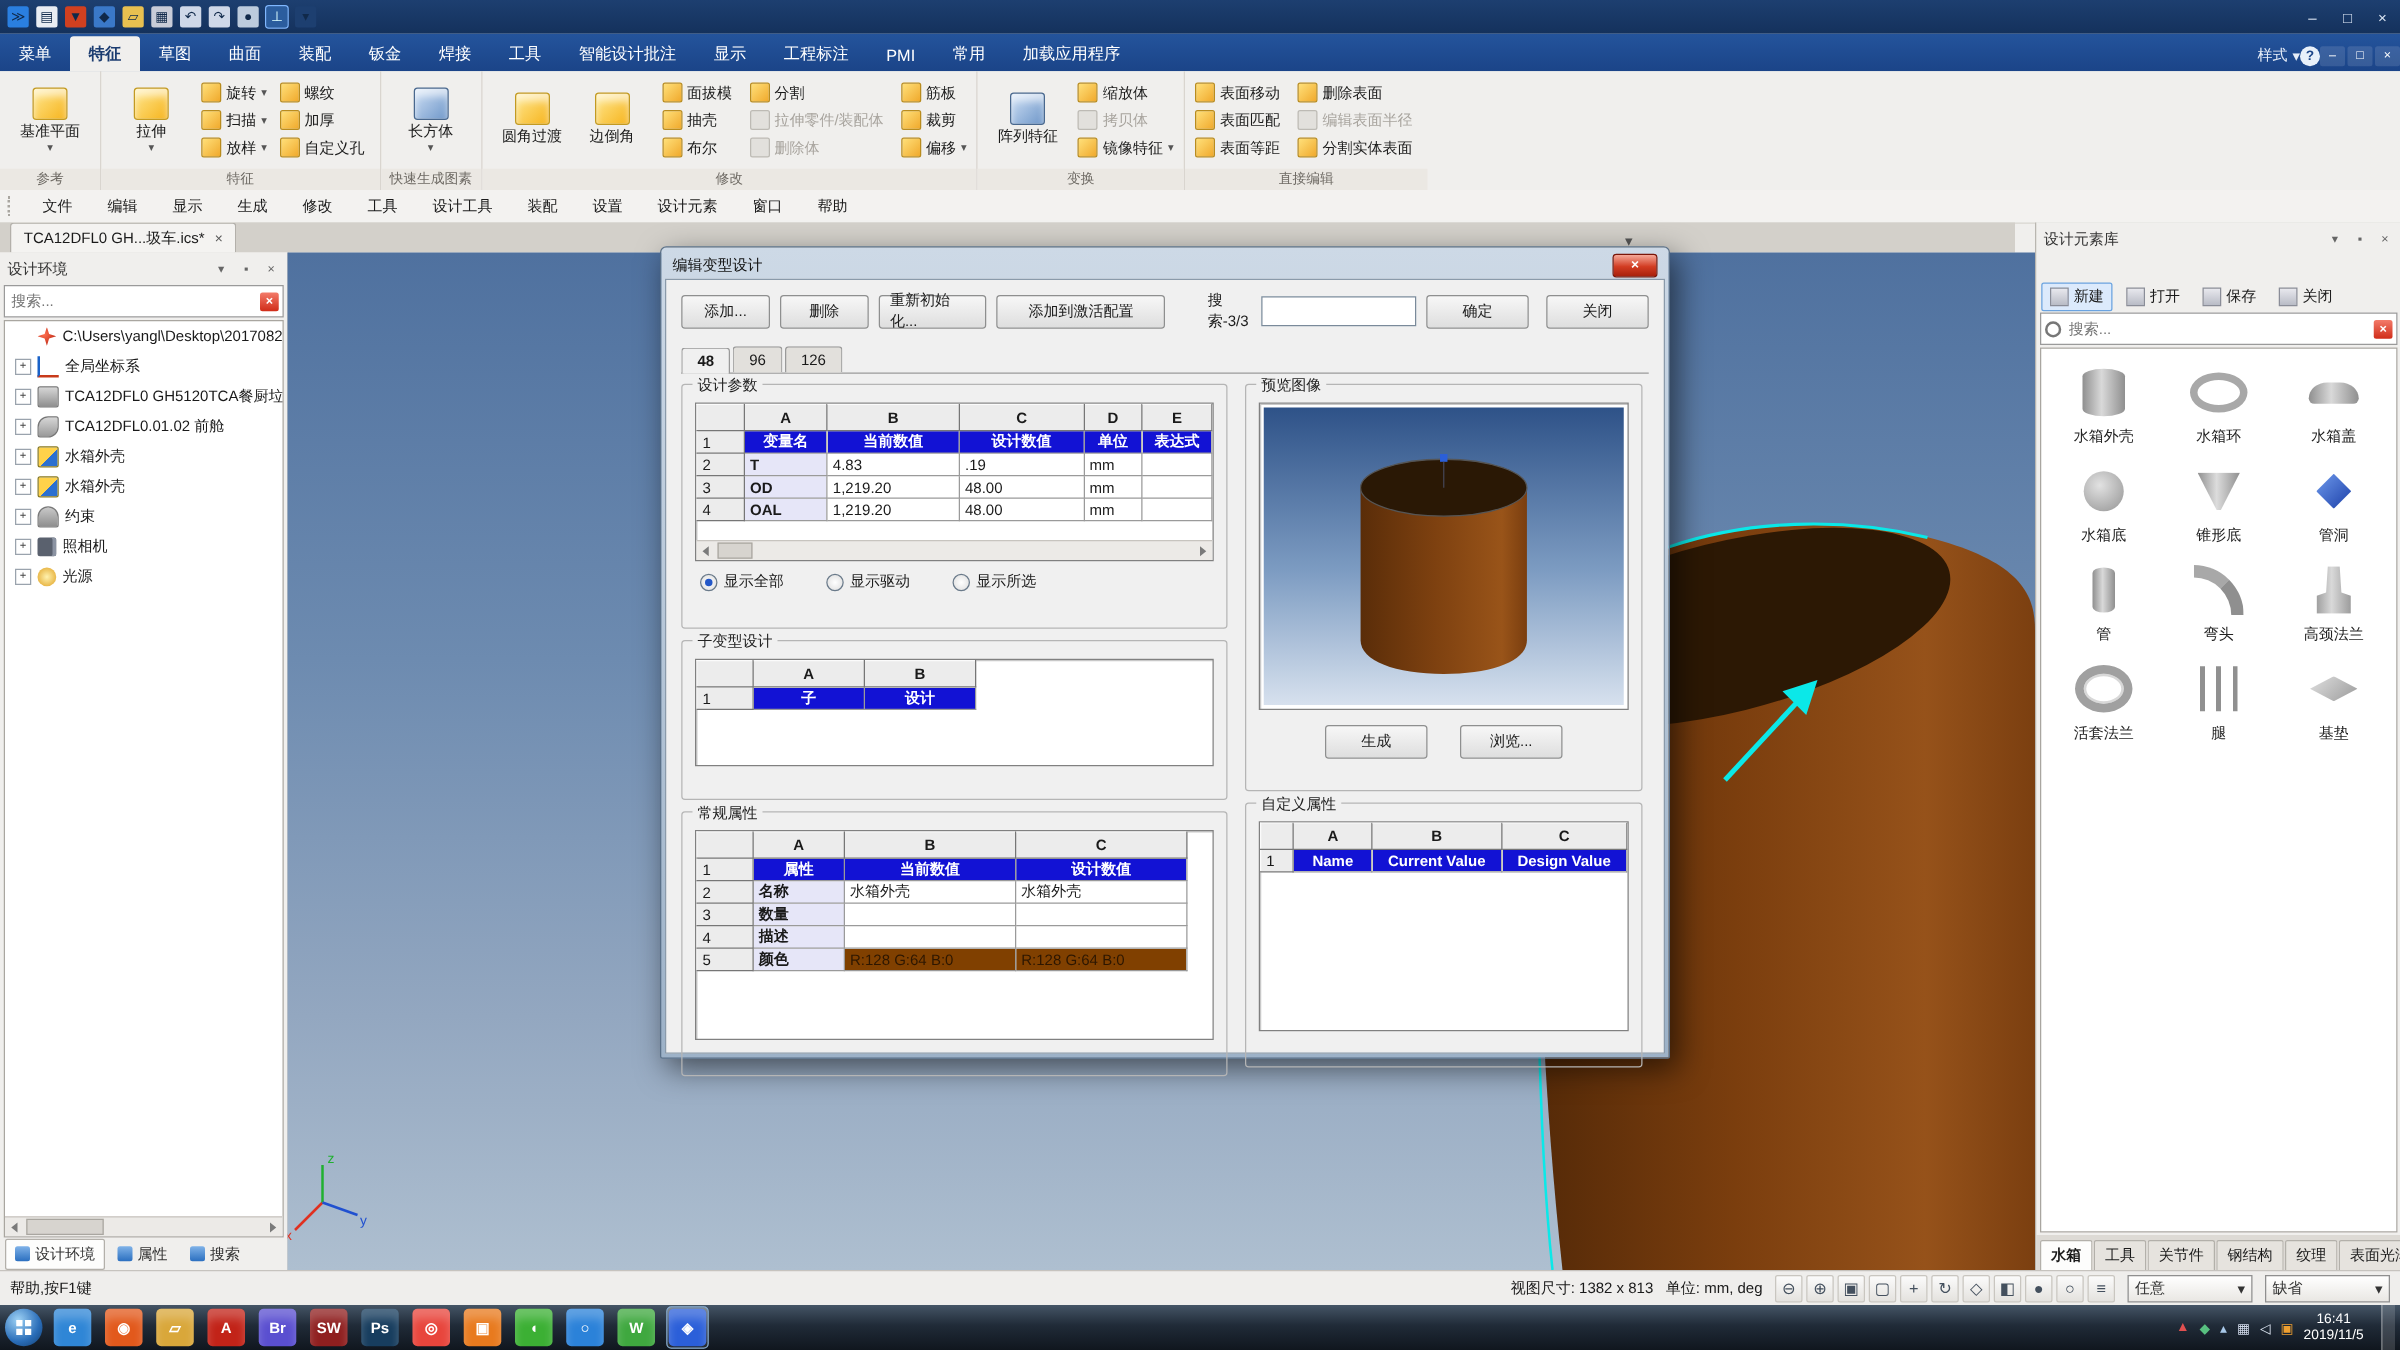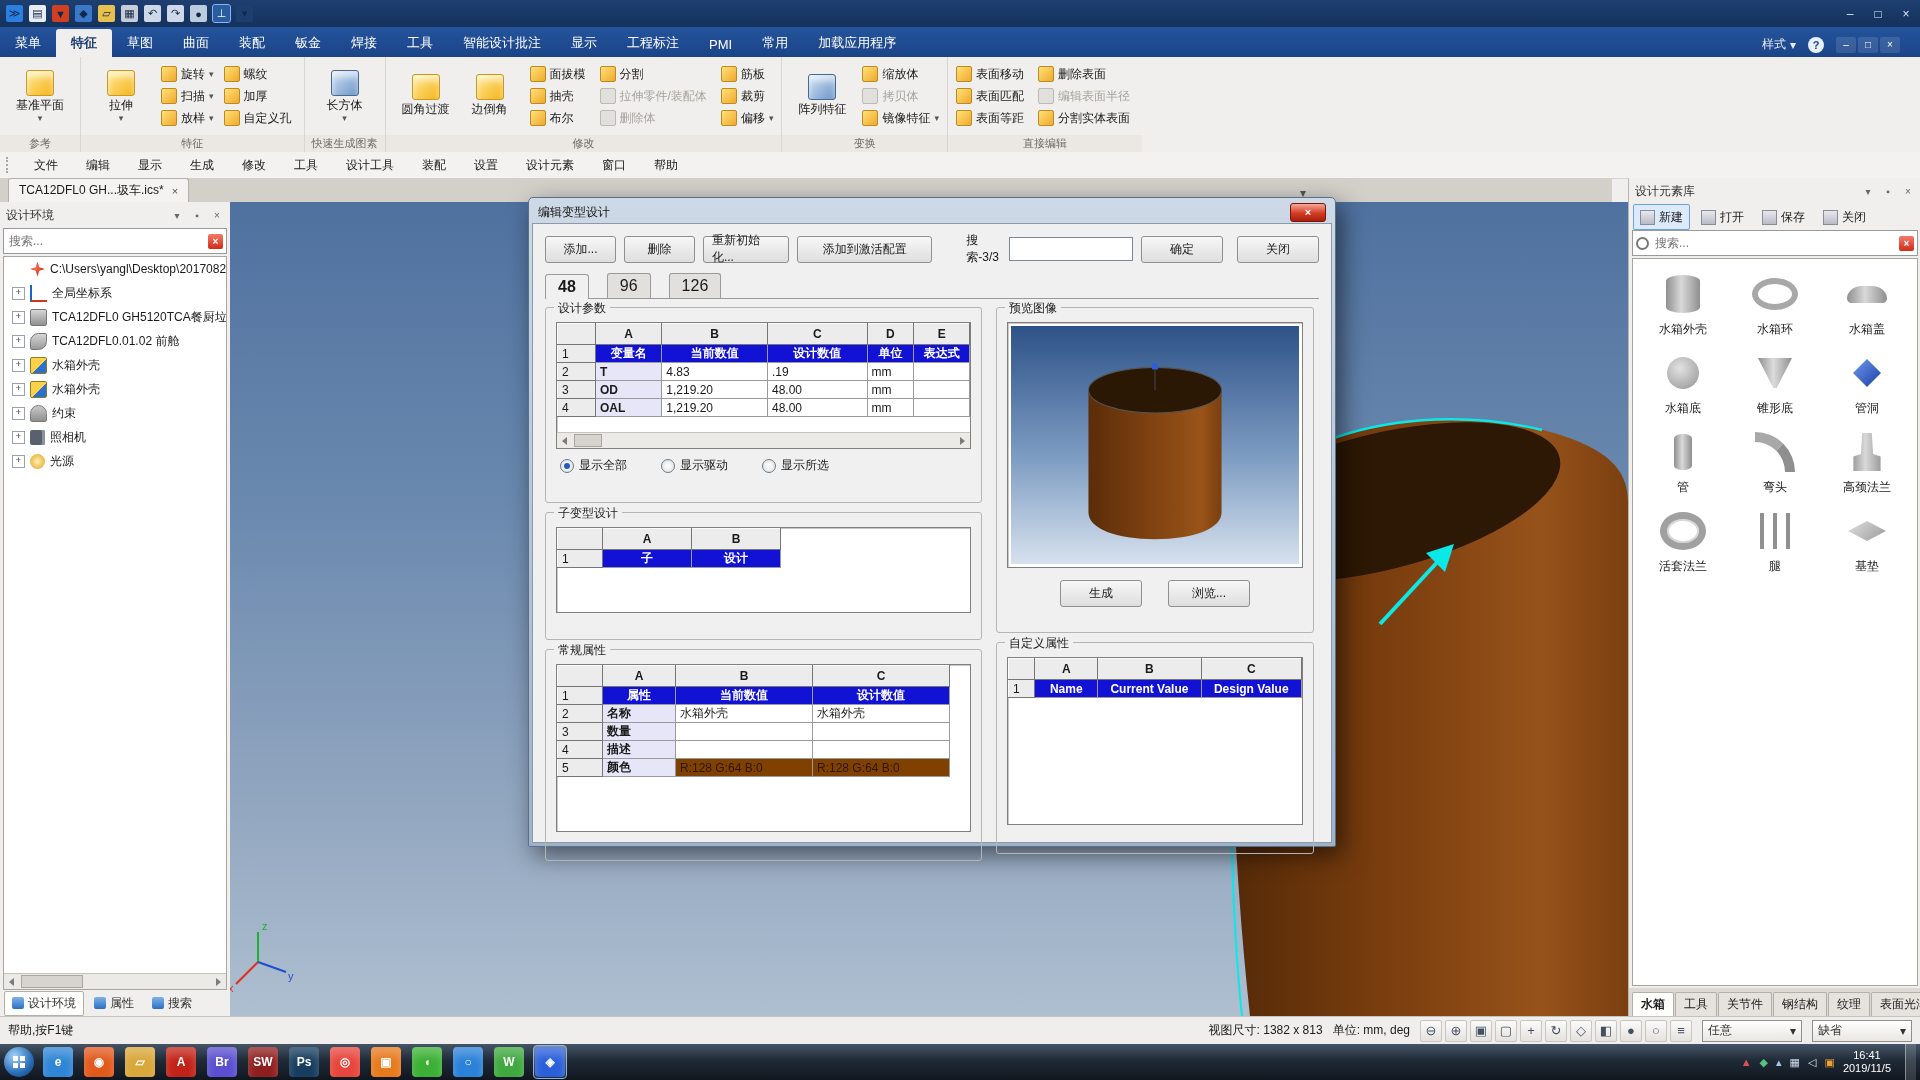--- a/index.html
+++ b/index.html
@@ -9,21 +9,21 @@
   .qa{display:flex;align-items:center;gap:6px;padding-left:6px;}
   .qaicon{width:17px;height:17px;border-radius:2px;display:flex;align-items:center;justify-content:center;font-size:11px;color:#10294a;}
   .qa .qa-hl{outline:1px solid #7fb7ff;background:#2b5d9e !important;color:#dff;}
   .tb-title{position:absolute;left:0;right:0;text-align:center;font-size:12px;color:#e8eef8;pointer-events:none;}
   .tb-ctrls{margin-left:auto;display:flex;}
   .tbbtn{width:28px;height:20px;display:flex;align-items:center;justify-content:center;color:#dce6f4;font-size:12px;}
   
   .tabrow{position:absolute;left:0;top:27px;width:1920px;height:30px;background:linear-gradient(#24549c,#1b4488);display:flex;align-items:flex-end;color:#fff;}
   .rtab{padding:5px 15px;font-size:13px;cursor:default;}
   .rtab.active{background:#f0efed;color:#1b3c70;font-weight:bold;border-radius:3px 3px 0 0;}
-  .tab-right{margin-left:auto;display:flex;align-items:center;gap:12px;padding:0 20px 4px 0;}
+  .tab-right{margin-left:auto;display:flex;align-items:center;gap:0;padding:0 0 4px 0;}
   .style-dd{display:flex;gap:4px;align-items:center;font-size:12px;color:#e6edf8;}
   .helpico{width:16px;height:16px;border-radius:50%;background:#e8f0fa;color:#1b4488;font-weight:bold;display:flex;align-items:center;justify-content:center;font-size:11px;}
   .miniwin{display:flex;gap:2px;}
   .miniwin span{width:20px;height:16px;display:flex;align-items:center;justify-content:center;background:rgba(255,255,255,.12);border-radius:2px;font-size:10px;}
   
   .ribbon{position:absolute;left:0;top:57px;width:1920px;height:95px;background:#f0efed;display:flex;border-bottom:1px solid #cfccc6;}
   .rgroup{display:flex;flex-direction:column;border-right:1px solid #d9d5cf;}
   .rbody{flex:1;display:flex;align-items:center;padding:2px 8px;gap:8px;}
   .rlabel{height:17px;line-height:16px;text-align:center;color:#6e6a64;font-size:11px;background:#ebe8e3;}
   .bigbtn{min-width:56px;display:flex;flex-direction:column;align-items:center;justify-content:center;gap:1px;padding:0 4px;}
@@ -72,21 +72,21 @@
   .tri-r{width:0;height:0;border-top:4px solid transparent;border-bottom:4px solid transparent;border-left:5px solid #7a7a7a;}
   .hthumb{width:44px;height:11px;background:#d7d4cf;border:1px solid #a9a6a0;margin-left:2px;}
   .ltabs{height:26px;display:flex;align-items:center;gap:2px;padding:0 4px;}
   .ltab{display:flex;align-items:center;gap:4px;padding:3px 7px;border:1px solid transparent;color:#333;}
   .ltab.active{background:#fdfdfc;border-color:#b3b0aa;border-radius:2px;}
   .btico{width:12px;height:12px;border-radius:2px;background:linear-gradient(#7fb2e8,#2b6fc0);}
   
   .viewport{position:absolute;left:230px;top:202px;width:1398px;height:814px;background:linear-gradient(180deg,#4f719f 0%,#6d8bb0 40%,#93a7c0 75%,#aebfd0 100%);overflow:hidden;}
   
   .rpanel{position:absolute;left:1628px;top:178px;width:292px;height:838px;background:#f0efed;border-left:1px solid #b9b6b0;display:flex;flex-direction:column;}
-  .rtool{height:26px;display:flex;gap:4px;padding:0 4px;}
+  .rtool{height:26px;display:flex;align-items:center;gap:4px;padding:0 4px;margin-top:20px;}
   .rtbtn{display:flex;align-items:center;gap:4px;padding:2px 6px;border:1px solid transparent;border-radius:2px;}
   .rtbtn.active{border-color:#6aa3e0;background:#dceafc;}
   .rtico{width:13px;height:13px;background:linear-gradient(#e8e8ee,#b9bcc6);border:1px solid #8a8d98;}
   .libarea{flex:1;background:#fff;border:1px solid #a9a6a0;margin:2px 3px;overflow:hidden;}
   .libgrid{display:grid;grid-template-columns:repeat(3,1fr);row-gap:14px;padding:14px 4px;}
   .libitem{display:flex;flex-direction:column;align-items:center;gap:6px;}
   .libitem .lbl{font-size:12px;color:#222;}
   .licn{width:46px;height:42px;position:relative;display:flex;align-items:center;justify-content:center;}
   .shape{background:linear-gradient(90deg,#8f8f8f,#d9d9d9 45%,#8f8f8f);}
   .cyl{width:34px;height:38px;border-radius:50%/16%;}
@@ -127,21 +127,21 @@
   .dlg-close{width:34px;height:17px;background:linear-gradient(#f5a898,#d23c22 55%,#a8200c);border:1px solid #7a1608;border-radius:3px;color:#fff;display:flex;align-items:center;justify-content:center;font-size:11px;font-weight:bold;}
   .dlg-body{position:absolute;left:3px;right:3px;top:25px;bottom:3px;background:#f0f0f0;border:1px solid #8a9aaa;padding:8px 12px;box-sizing:border-box;}
   .btn{height:25px;background:linear-gradient(#f7f7f7,#dedede);border:1px solid #8e8f8f;border-radius:3px;display:flex;align-items:center;justify-content:center;font-size:12px;padding:0 8px;}
   .dlg-toprow{display:flex;align-items:center;gap:8px;}
   .dlg-toprow .w68{width:68px;}.dlg-toprow .w88{width:88px;}.dlg-toprow .w150{width:150px;}
   .dlg-search-lbl{margin-left:26px;}
   .dlg-input{width:118px;height:20px;border:1px solid #7a8a9a;background:#fff;font-family:inherit;font-size:12px;}
   .w64{width:64px;}
   .dlg-okrow{margin-left:auto;display:flex;gap:14px;}
   .dlg-tabs{display:flex;margin-top:10px;height:22px;align-items:flex-end;}
-  .dtabb{padding:3px 12px;border:1px solid #9a9a9a;border-bottom:none;background:#e2e0dc;border-radius:3px 3px 0 0;margin-right:18px;font-size:16px;}
+  .dtabb{padding:3px 12px;border:1px solid #9a9a9a;border-bottom:none;background:#e2e0dc;border-radius:3px 3px 0 0;margin-right:2px;font-size:12px;}
   .dtabb.active{background:#f0f0f0;position:relative;top:1px;font-weight:bold;}
   .dlg-cols{display:flex;gap:14px;border-top:1px solid #9a9a9a;padding-top:8px;}
   .colL{width:437px;display:flex;flex-direction:column;gap:9px;}
   .colR{width:318px;display:flex;flex-direction:column;gap:9px;}
   .grpbox{position:relative;border:1px solid #b5b5b5;border-radius:3px;padding:14px 10px 8px 10px;}
   .grplbl{position:absolute;top:-8px;left:8px;background:#f0f0f0;padding:0 4px;font-size:12px;color:#222;}
   .tblwrap{position:relative;background:#fff;border:1px solid #808080;box-shadow:inset 1px 1px 0 #c8c8c8;overflow:hidden;}
   table.xtbl{border-collapse:collapse;font-size:12px;table-layout:fixed;}
   .xtbl th{background:#ececec;border:1px solid;border-color:#fbfbfb #767676 #767676 #fbfbfb;font-weight:bold;height:18px;text-align:center;}
   .xtbl td{border:1px solid #9a9a9a;height:17px;padding:0 4px;overflow:hidden;white-space:nowrap;}

